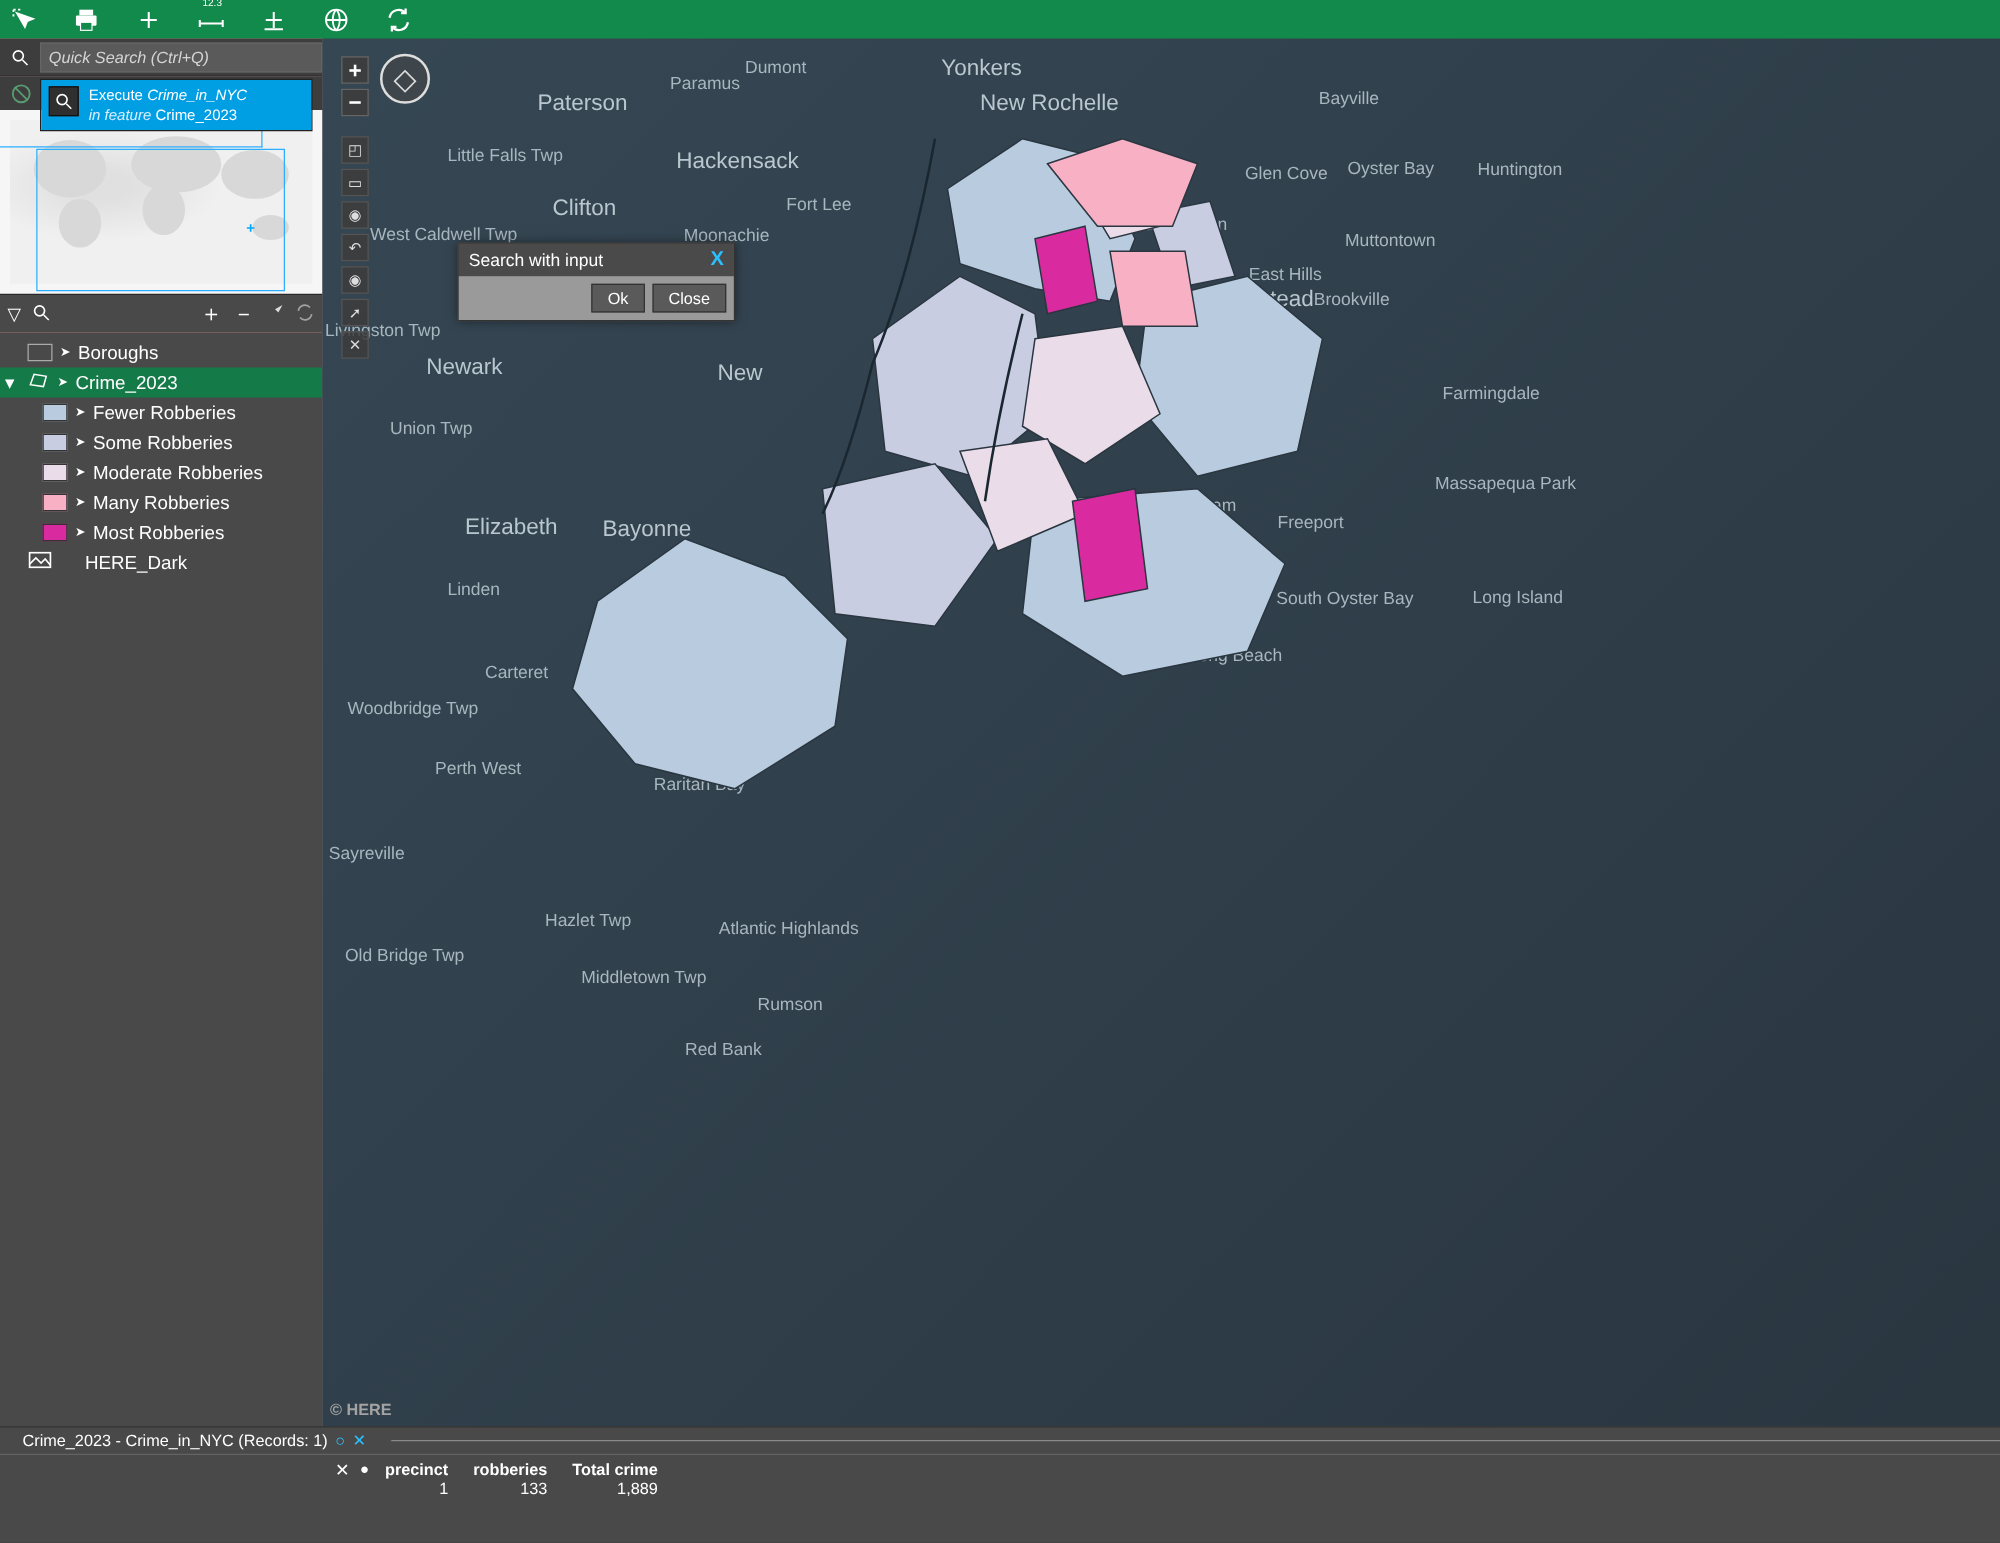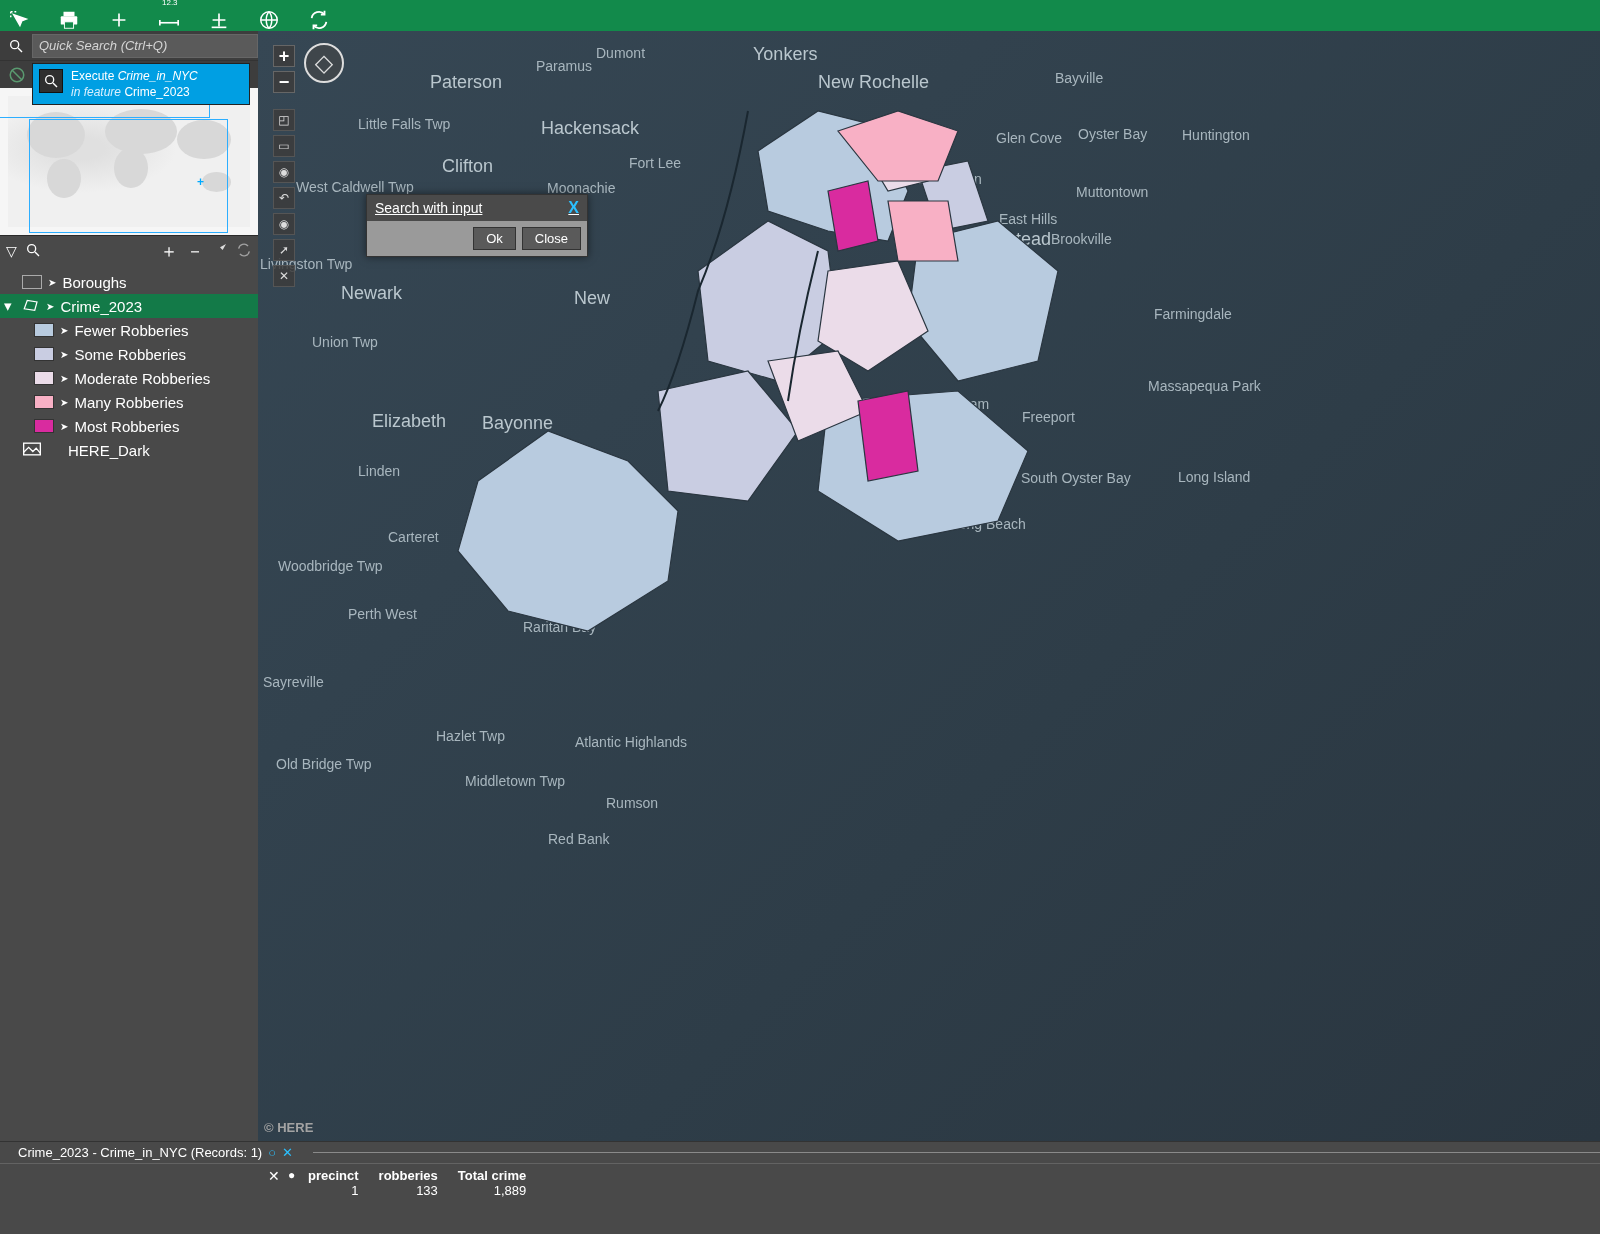--- a/index.html
+++ b/index.html
@@ -1,20 +1,20 @@
 <!DOCTYPE html>
 <html><head>
 <meta charset="utf-8">
 <style>
   * { box-sizing: border-box; margin: 0; padding: 0; }
   html, body { width: 1600px; height: 1234px; font-family: "Segoe UI", Arial, sans-serif; background: #3d3d3d; overflow: hidden; color: #fff; }
   
   
   .toolbar { height: 31px; background: #128a4b; display: flex; align-items: center; padding: 0 8px; gap: 28px; }
-  .toolbar .tb-item { height: 100%; display: flex; align-items: flex-end; cursor: pointer; }
+  .toolbar .tb-item { height: 100%; display: flex; align-items: center; cursor: pointer; }
   .tb-svg { width: 22px; height: 22px; }
 
   
   .main { display: flex; width: 100%; height: calc(100% - 31px - 93px); }
   
   
   .sidebar { width: 258px; background: #fca5a5; display: flex; flex-direction: column; }
   
   .search-row { height: 30px; background: #3d3d3d; display: flex; align-items: center; border-bottom: 1px solid #333; }
   .search-row .icn { width: 32px; display:flex; align-items:center; justify-content:center; }
@@ -64,21 +64,21 @@
   .map-pan { position:absolute; left: 46px; top:12px; width:40px; height:40px; border:2px solid #ddd; border-radius:50%; background:rgba(70,70,70,0.6); cursor:pointer; }
   .map-pan::before { content:"◇"; position:absolute; inset:0; display:flex; align-items:center; justify-content:center; color:#ddd; font-size:24px; }
   
   .map-tools { position:absolute; left:15px; top:78px; display:flex; flex-direction:column; gap:4px; }
   .map-tools .mt { width:22px; height:22px; background:rgba(60,60,60,0.85); border:1px solid #555; display:flex; align-items:center; justify-content:center; font-size:12px; cursor:pointer; color:#ddd; }
   
   .attrib { position:absolute; left:6px; bottom:6px; font-size:13px; color:#a3a3a3; font-weight:bold; }
   
   
   .dialog { position:absolute; left:108px; top:163px; width:222px; background:#5e5e5e; border:1px solid #333; box-shadow:0 0 8px rgba(0,0,0,0.5); }
-  .dialog .dlg-title { height:26px; background:#4a4a4a; display:flex; align-items:center; padding:0 8px; font-size:14px;text-decoration:underline; }
+  .dialog .dlg-title { height:26px; background:#4a4a4a; display:flex; align-items:center; padding:0 8px; font-size:14px; }
   .dialog .dlg-close { margin-left:auto; color:#2bc0ff; font-size:16px; font-weight:bold; cursor:pointer; }
   .dialog .dlg-body { padding:8px 10px; display:flex; align-items:center; gap:8px; font-size:13px; }
   .dialog .dlg-body input { flex:1; height:22px; background:#6a6a6a; border:1px solid #888; color:#fff; padding:0 4px; }
   .dialog .dlg-foot { background:#9a9a9a; padding:6px; display:flex; justify-content:flex-end; gap:6px; }
   .dialog .dlg-foot button { background:#5a5a5a; border:1px solid #333; color:#fff; padding:3px 12px; font-size:13px; cursor:pointer; }
   
   
   .bottom { height: 93px; background:#494949; border-top:1px solid #333; position:absolute; bottom:0; left:0; right:0; }
   .bottom .tab { height:22px; display:flex; align-items:center; padding-left:18px; font-size:13px; border-bottom:1px solid #636363;}
   .bottom .tab .tabctl { margin-left:6px; cursor:pointer; }
@@ -266,21 +266,21 @@
     </div>
   </div>
 
   <div class="maparea">
     <div class="mapbg"></div>
 
     <div id="places">
         <div class="place" style="left: 338px; top: 14px;">Dumont</div>
         <div class="place" style="left: 278px; top: 27px;">Paramus</div>
         <div class="place big" style="left: 495px; top: 13px;">Yonkers</div>
-        <div class="place big" style="left: 560px; top: 41px;">New Rochelle</div>
+        <div class="place big" style="left: 526px; top: 41px;">New Rochelle</div>
         <div class="place" style="left: 797px; top: 39px;">Bayville</div>
         <div class="place big" style="left: 172px; top: 41px;">Paterson</div>
         <div class="place" style="left: 100px; top: 85px;">Little Falls Twp</div>
         <div class="place big" style="left: 283px; top: 87px;">Hackensack</div>
         <div class="place" style="left: 738px; top: 99px;">Glen Cove</div>
         <div class="place" style="left: 820px; top: 95px;">Oyster Bay</div>
         <div class="place" style="left: 924px; top: 96px;">Huntington</div>
         <div class="place big" style="left: 184px; top: 125px;">Clifton</div>
         <div class="place" style="left: 371px; top: 124px;">Fort Lee</div>
         <div class="place" style="left: 646px; top: 140px;">Manorhaven</div>

